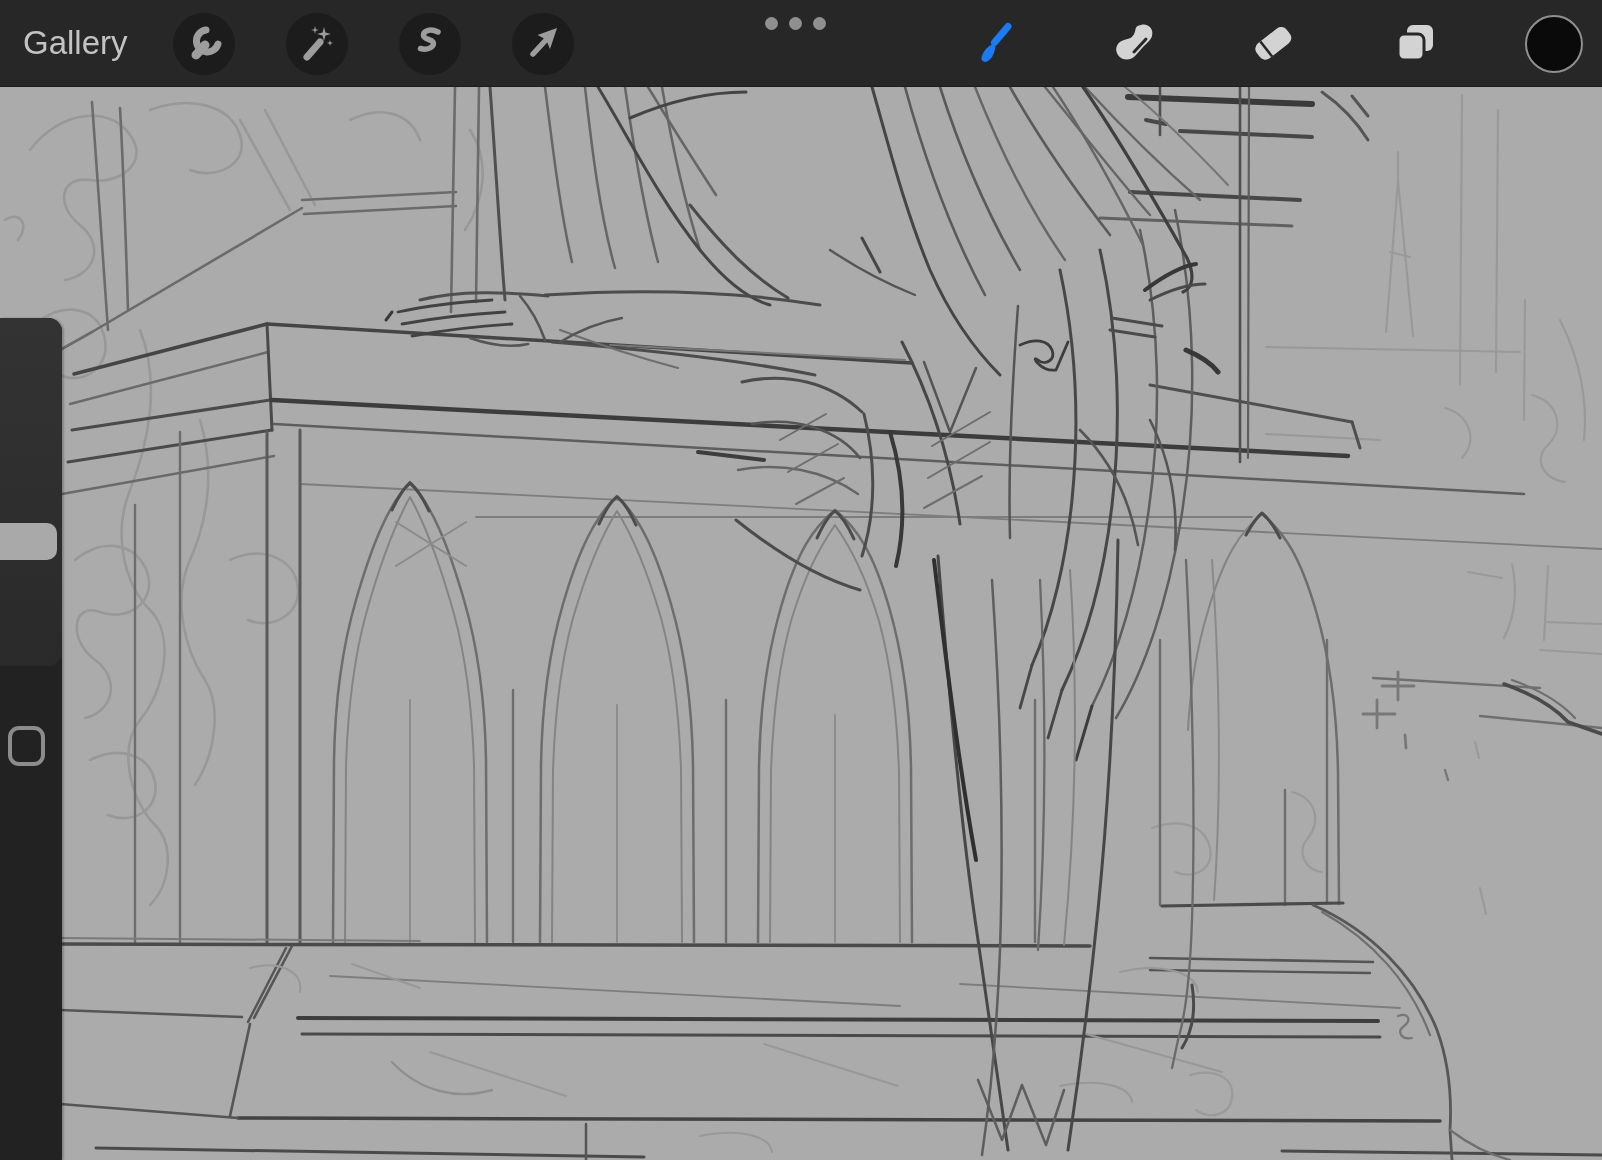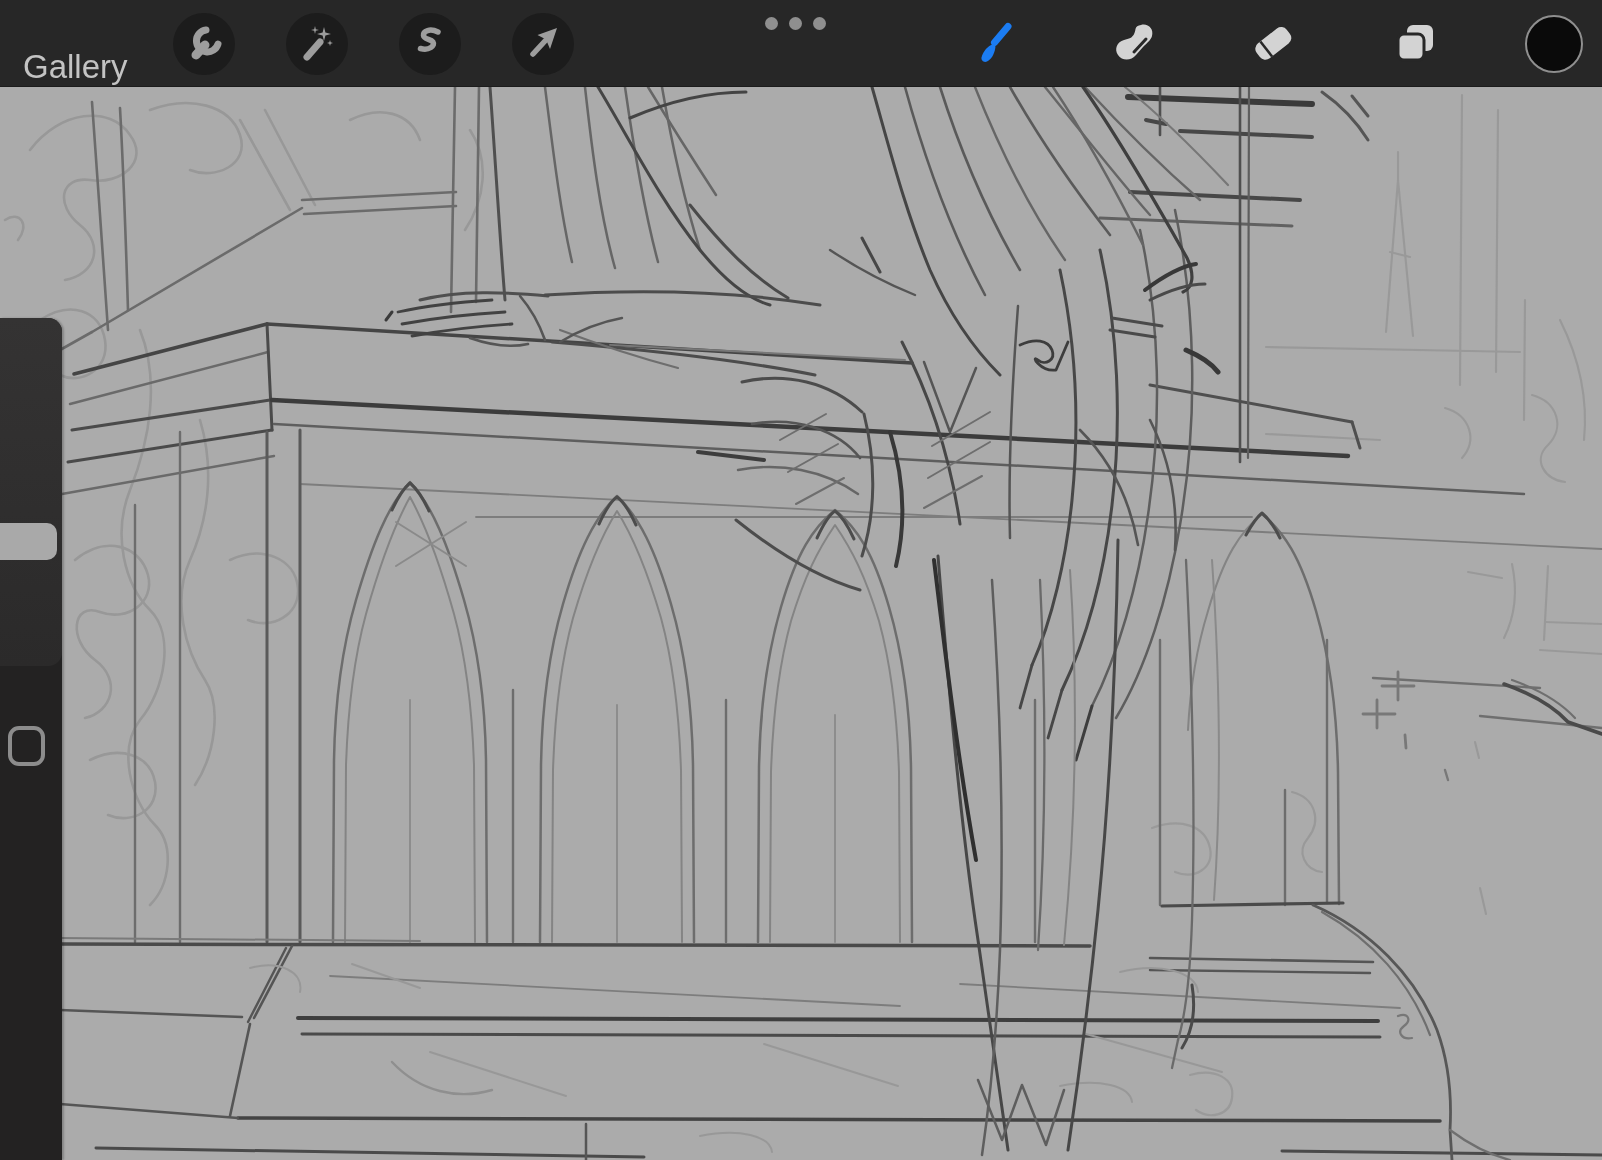--- a/index.html
+++ b/index.html
@@ -2,21 +2,21 @@
 <html style="--toolbar_bg: #272727; --toolbar_button_bg: #1c1c1c; --icon_muted: #9d9d9d; --icon_light: #d3d3d3; --accent_blue: #1b7cf2; --canvas_bg: #ababab; --sidebar_bg: #232222; --slider_handle: #a9a9a9; --modify_outline: #8c8c8c; --swatch: #0a0a0a; --dots: #8f8f8f; --gallery_text: #c3c3c3;"><head>
 <meta charset="utf-8">
 <style>
   html,body{margin:0;padding:0;background:#000;}
   body{width:1602px;height:1160px;position:relative;overflow:hidden;
        font-family:"Liberation Sans", sans-serif;}
 
   
   .toolbar{position:absolute;left:0;top:0;width:1602px;height:86px;
            background:var(--toolbar_bg);z-index:30;border-bottom:1px solid #1c1c1c;}
-  .gallery-btn{position:absolute;left:23px;top:0;height:86px;display:flex;align-items:flex-end;
+  .gallery-btn{position:absolute;left:23px;top:0;height:86px;display:flex;align-items:center;
                background:none;border:none;padding:0;cursor:pointer;
                font-family:"Liberation Sans", sans-serif;font-size:33px;color:var(--gallery_text);}
   .round-btn{position:absolute;top:13px;width:62px;height:62px;border-radius:50%;
              background:var(--toolbar_button_bg);border:none;padding:0;cursor:pointer;
              display:flex;align-items:center;justify-content:center;color:var(--icon_muted);}
   .flat-btn{position:absolute;top:22px;width:44px;height:44px;background:none;border:none;
             padding:0;cursor:pointer;display:flex;align-items:center;justify-content:center;
             color:var(--icon_light);}
   .dots-btn{position:absolute;left:758px;top:6px;width:74px;height:34px;background:none;
             border:none;padding:0;cursor:pointer;display:flex;align-items:center;

